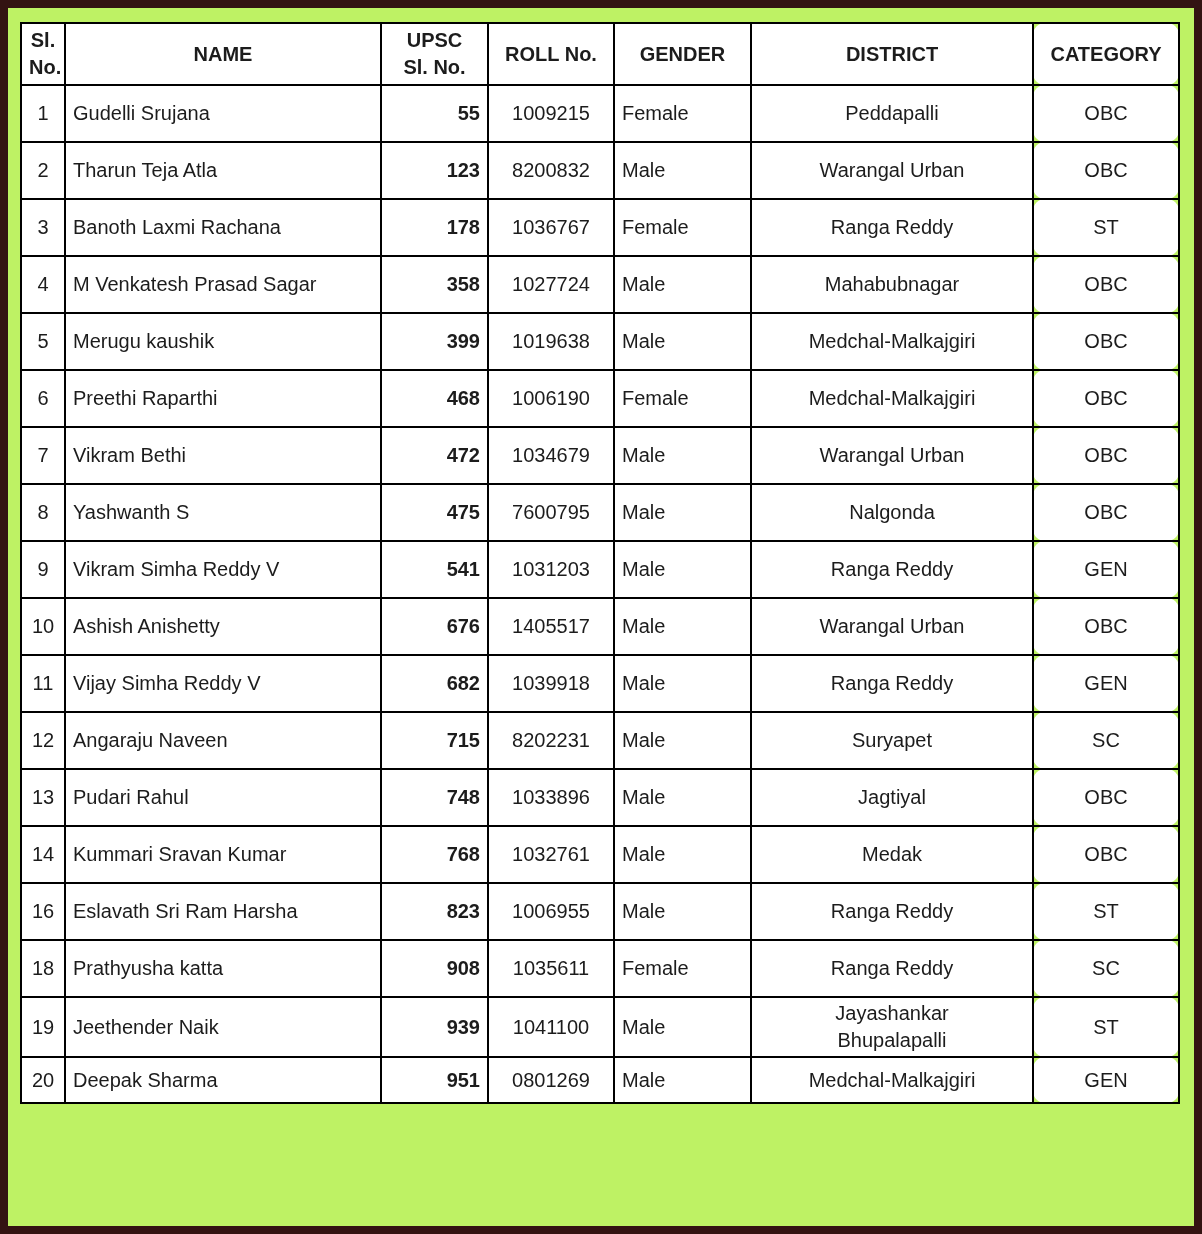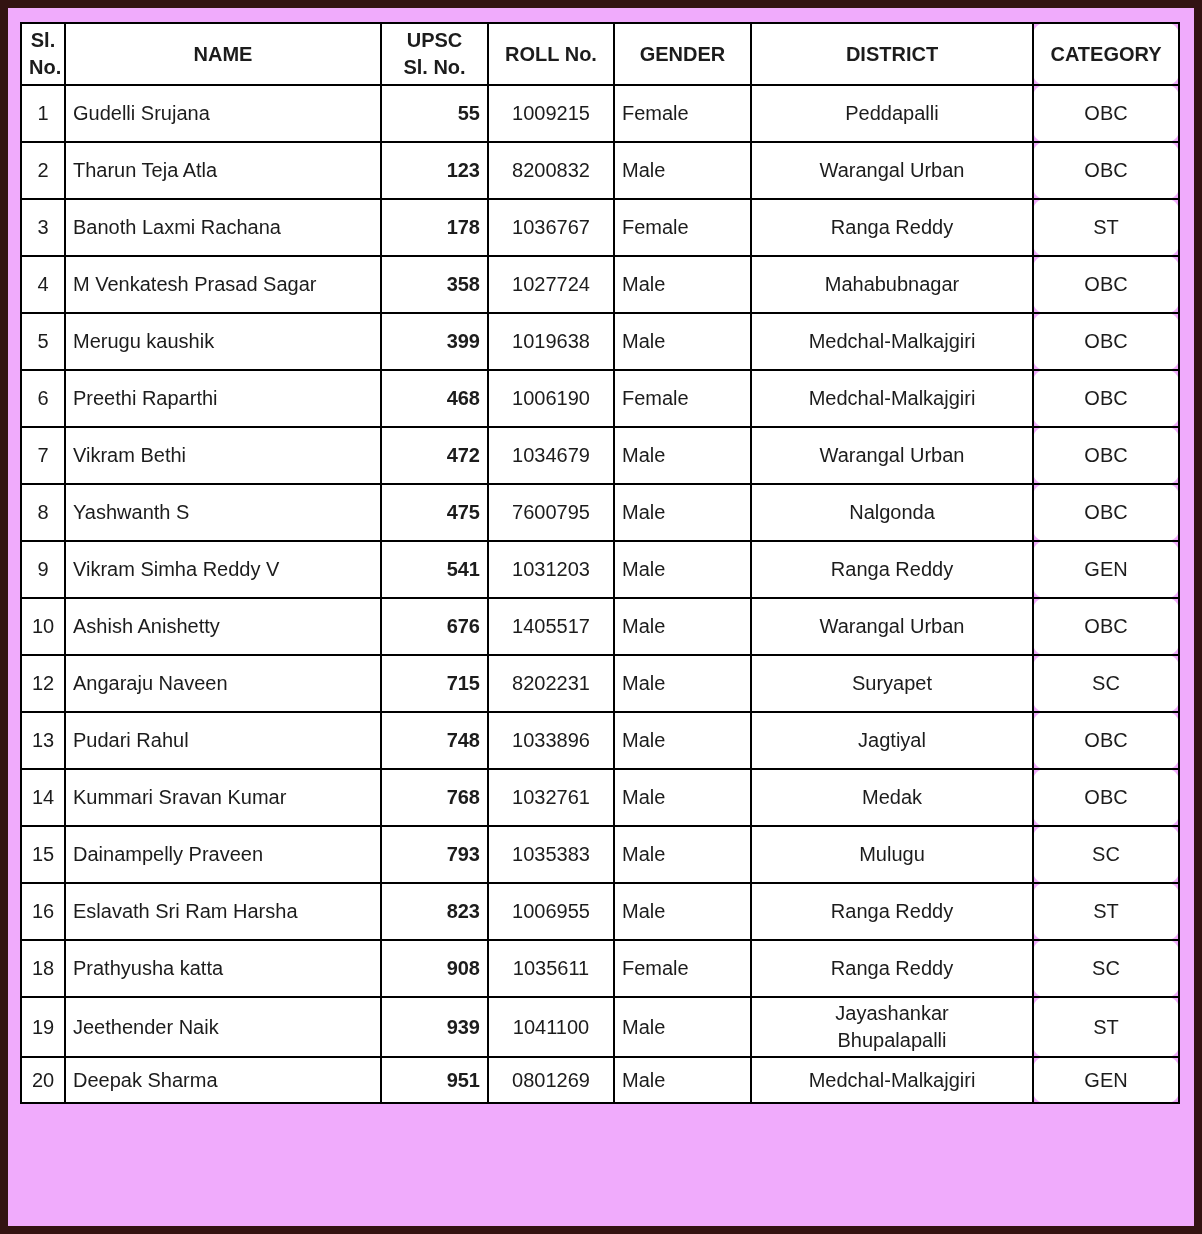--- a/index.html
+++ b/index.html
@@ -7,21 +7,21 @@
     width: 1202px;
     height: 1234px;
     background: #fbfbfb;
     font-family: "Liberation Sans", sans-serif;
   }
   .frame {
     width: 1202px;
     height: 1234px;
     box-sizing: border-box;
     border: 8px solid #331312;
-    background: #f0abfc;
+    background: #bef264;
     padding: 14px 12px 2px 12px;
     overflow: hidden;
   }
   table.candidates {
     border-collapse: collapse;
     table-layout: fixed;
     width: 1158px;
     color: #1c1c1c;
   }
   table.candidates th,
@@ -168,20 +168,29 @@
         <tr>
           <td class="c-sl_no">10</td>
           <td class="c-name">Ashish Anishetty</td>
           <td class="c-upsc_sl_no">676</td>
           <td class="c-roll_no">1405517</td>
           <td class="c-gender">Male</td>
           <td class="c-district">Warangal Urban</td>
           <td class="c-category">OBC</td>
         </tr>
         <tr>
+          <td class="c-sl_no">11</td>
+          <td class="c-name">Vijay Simha Reddy V</td>
+          <td class="c-upsc_sl_no">682</td>
+          <td class="c-roll_no">1039918</td>
+          <td class="c-gender">Male</td>
+          <td class="c-district">Ranga Reddy</td>
+          <td class="c-category">GEN</td>
+        </tr>
+        <tr>
           <td class="c-sl_no">12</td>
           <td class="c-name">Angaraju Naveen</td>
           <td class="c-upsc_sl_no">715</td>
           <td class="c-roll_no">8202231</td>
           <td class="c-gender">Male</td>
           <td class="c-district">Suryapet</td>
           <td class="c-category">SC</td>
         </tr>
         <tr>
           <td class="c-sl_no">13</td>
@@ -193,29 +202,20 @@
           <td class="c-category">OBC</td>
         </tr>
         <tr>
           <td class="c-sl_no">14</td>
           <td class="c-name">Kummari Sravan Kumar</td>
           <td class="c-upsc_sl_no">768</td>
           <td class="c-roll_no">1032761</td>
           <td class="c-gender">Male</td>
           <td class="c-district">Medak</td>
           <td class="c-category">OBC</td>
-        </tr>
-        <tr>
-          <td class="c-sl_no">15</td>
-          <td class="c-name">Dainampelly Praveen</td>
-          <td class="c-upsc_sl_no">793</td>
-          <td class="c-roll_no">1035383</td>
-          <td class="c-gender">Male</td>
-          <td class="c-district">Mulugu</td>
-          <td class="c-category">SC</td>
         </tr>
         <tr>
           <td class="c-sl_no">16</td>
           <td class="c-name">Eslavath Sri Ram Harsha</td>
           <td class="c-upsc_sl_no">823</td>
           <td class="c-roll_no">1006955</td>
           <td class="c-gender">Male</td>
           <td class="c-district">Ranga Reddy</td>
           <td class="c-category">ST</td>
         </tr>

